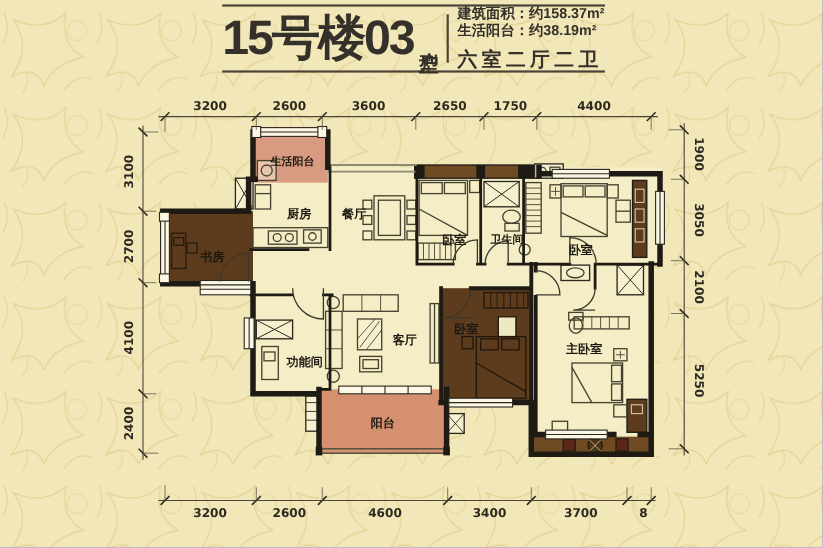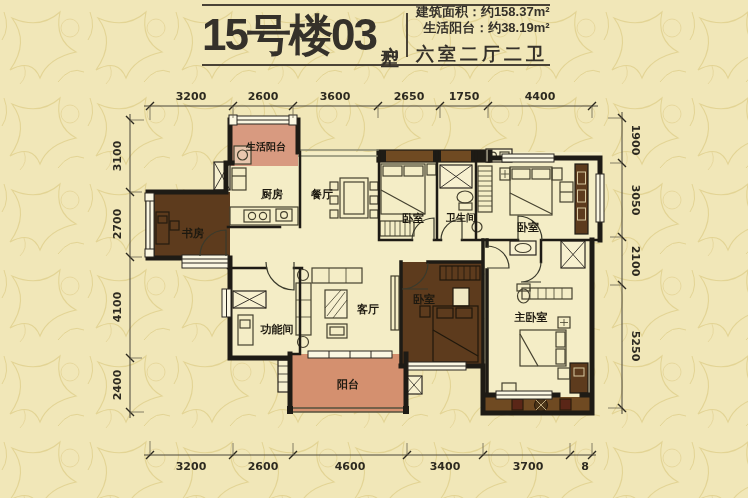--- a/index.html
+++ b/index.html
@@ -7,21 +7,21 @@
           font-family:"Liberation Sans",sans-serif;}
   .bg,.plan{position:absolute;left:0;top:0;}
   .header{position:absolute;left:202px;top:4px;width:348px;height:58px;z-index:5;
           border-top:2px solid #4a4336;border-bottom:2px solid #4a4336;
           display:flex;align-items:center;color:#35312a;}
   .title{font-size:44px;font-weight:bold;line-height:1;letter-spacing:-2px;white-space:nowrap;}
   .title-suffix{writing-mode:vertical-rl;font-size:18px;font-weight:bold;letter-spacing:3px;
           margin:0 7px 0 5px;line-height:1;}
   .vdivider{border-left:2px solid #4a4336;height:44px;margin-right:8px;}
   .info{display:flex;flex-direction:column;justify-content:center;}
-  .info .l1,.info .l2{font-size:13px;font-weight:bold;line-height:1.25;white-space:nowrap;text-align:right;}
+  .info .l1,.info .l2{font-size:13px;font-weight:bold;line-height:1.25;white-space:nowrap;}
   .info .l3{font-size:18px;font-weight:bold;letter-spacing:4px;margin-top:6px;white-space:nowrap;}
   text{font-family:"DejaVu Sans","Liberation Sans",sans-serif;}
   .dim{font-size:11px;font-weight:bold;fill:#2d2a20;}
   .room-label{font-size:11px;font-weight:bold;fill:#1d1910;}
   .room-label.small{font-size:10px;}
 </style>
 </head>
 <body>
 
 <div class="canvas">

